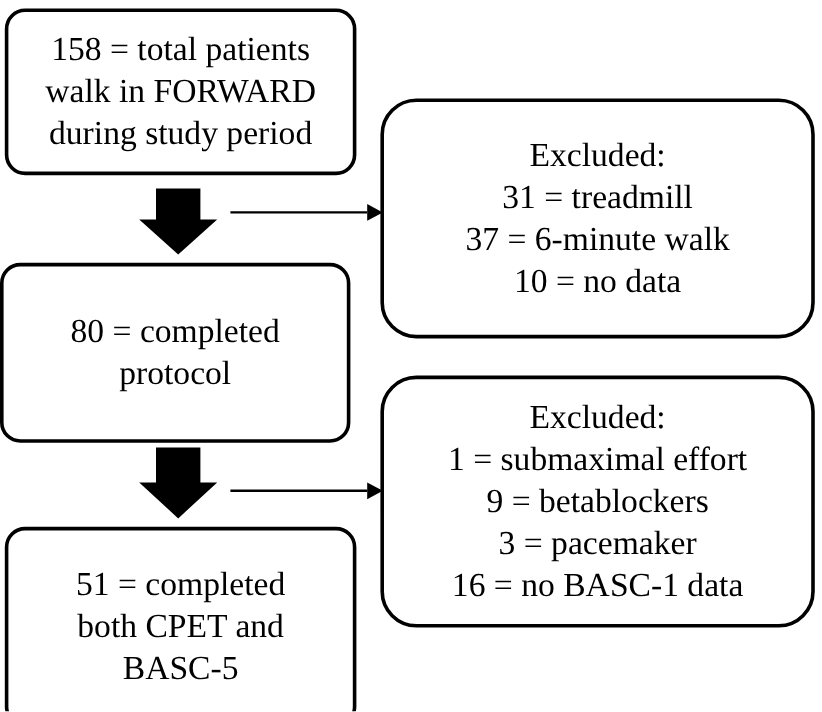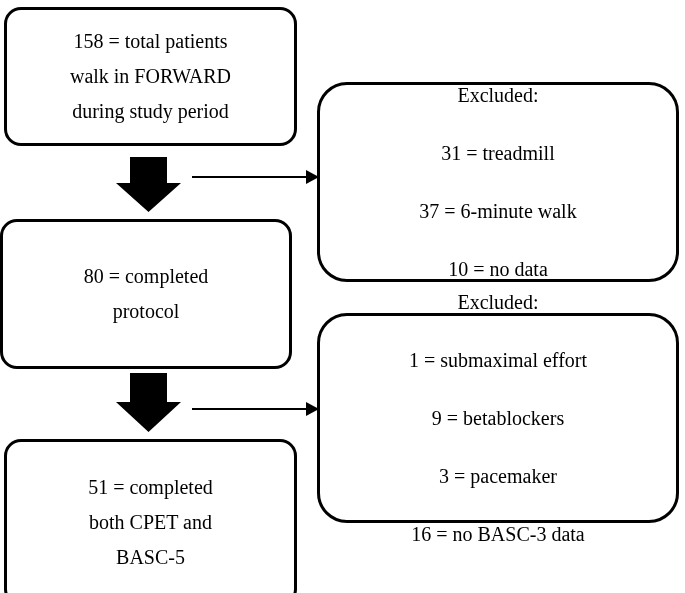--- a/index.html
+++ b/index.html
@@ -19,26 +19,26 @@
   .box {
     position: absolute;
     box-sizing: border-box;
     border: 3px solid #000000;
     background: #ffffff;
     display: flex;
     flex-direction: column;
     justify-content: center;
     align-items: center;
     text-align: center;
-    font-size: 20px;
+    font-size: 28px;
     line-height: 35px;
     white-space: nowrap;
   }
   .r-small { border-radius: 17px; }
-  .r-big   { border-radius: 30px; gap: 23px; }
+  .r-big   { border-radius: 30px; }
 
   #box-total     { left: 4px;   top: 7px;   width: 293px; height: 139px; }
   #box-excluded1 { left: 317px; top: 82px;  width: 362px; height: 200px; }
   #box-cpet      { left: 0;   top: 219px; width: 292px; height: 150px; }
   #box-excluded2 { left: 317px; top: 313px; width: 362px; height: 210px; }
   #box-both      { left: 4px;   top: 439px; width: 293px; height: 167px; }
 
   svg.arrows {
     position: absolute;
     left: 0;
@@ -67,21 +67,21 @@
   <div class="box r-small" id="box-cpet">
     <div>80 = completed</div>
     <div>protocol</div>
   </div>
 
   <div class="box r-big" id="box-excluded2">
     <div>Excluded:</div>
     <div>1 = submaximal effort</div>
     <div>9 = betablockers</div>
     <div>3 = pacemaker</div>
-    <div>16 = no BASC-3 data</div>
+    <div>16 = no BASC-1 data</div>
   </div>
 
   <div class="box r-small" id="box-both">
     <div>51 = completed</div>
     <div>both CPET and</div>
     <div>BASC-5</div>
   </div>
 
   <svg class="arrows" width="685" height="593" viewBox="0 0 685 593">
 

